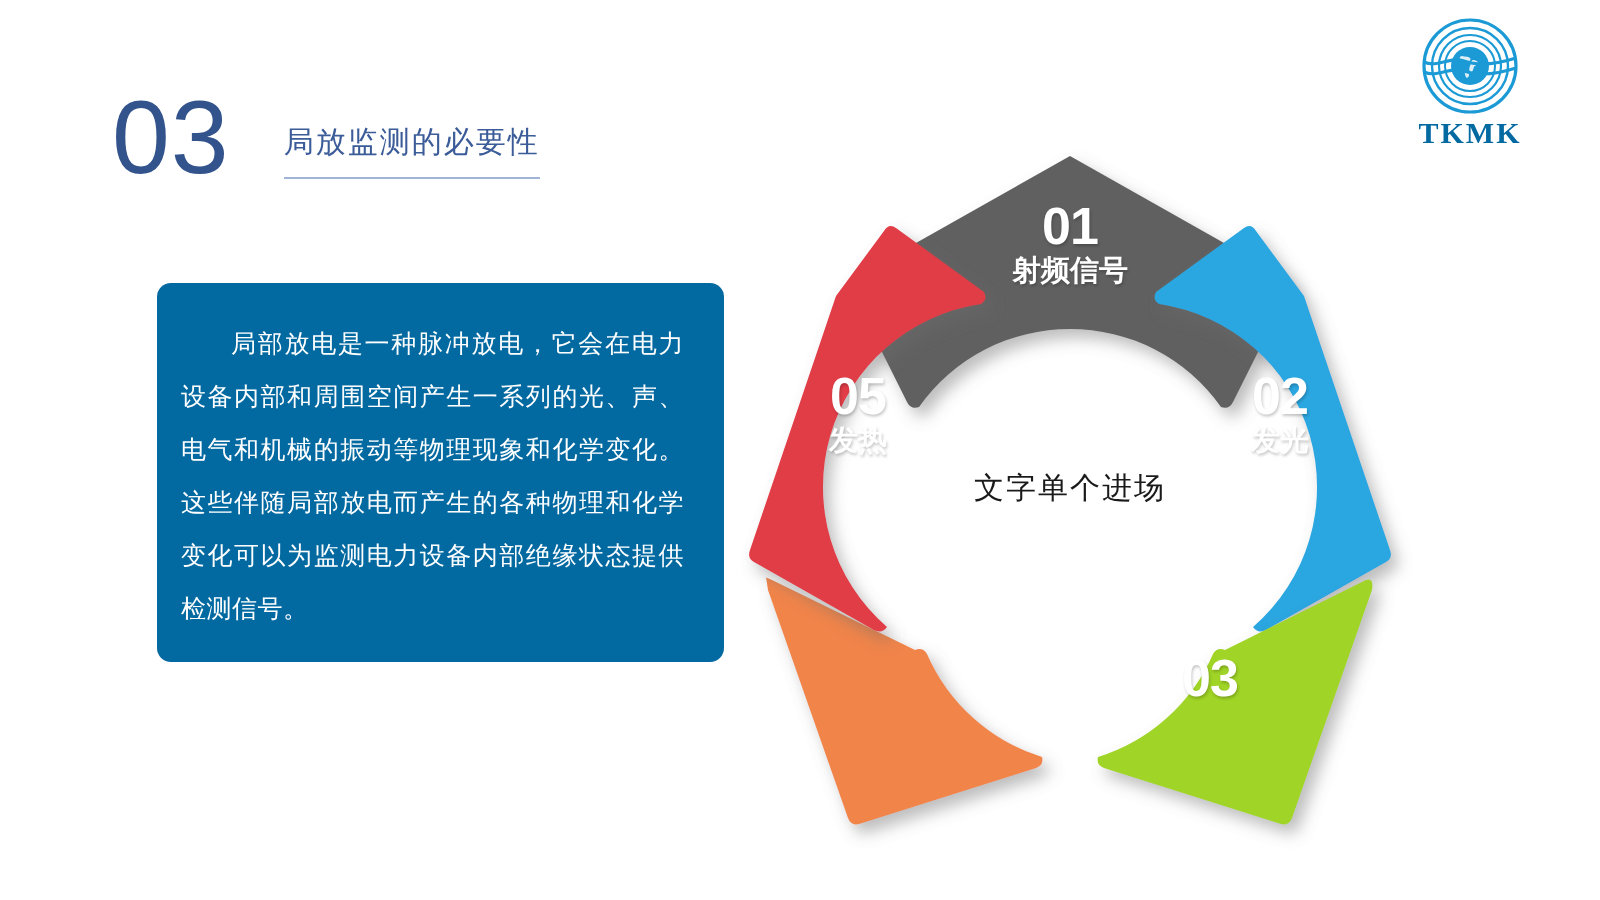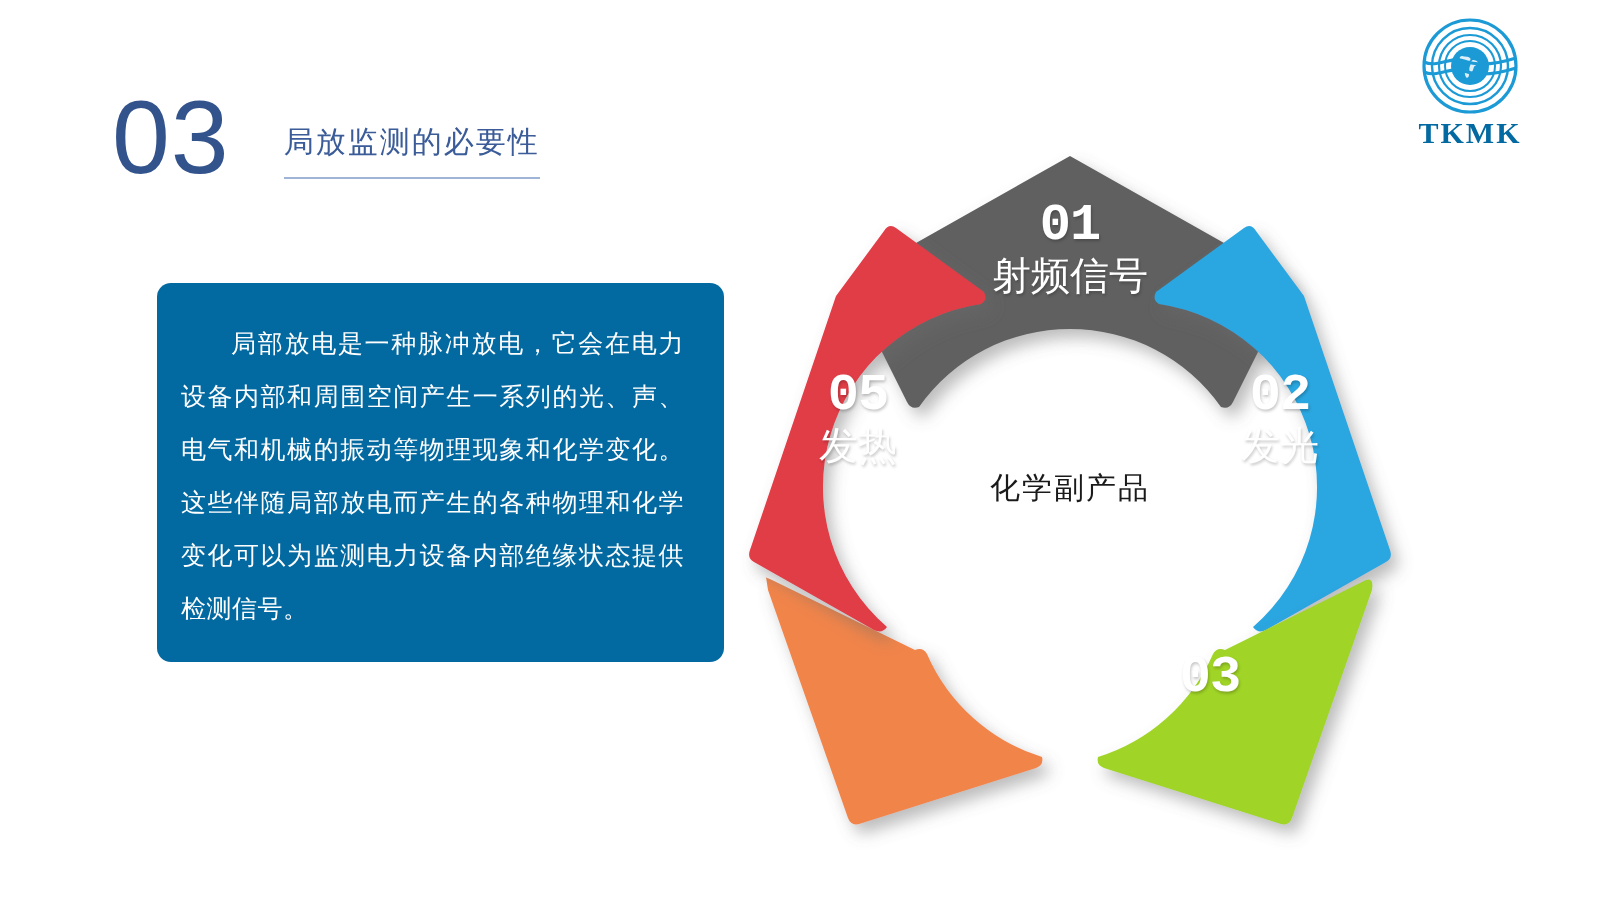--- a/index.html
+++ b/index.html
@@ -108,29 +108,29 @@
     height: 740px;
   }
   .seg-label {
     position: absolute;
     text-align: center;
     color: #ffffff;
     pointer-events: none;
     text-shadow: 1px 2px 3px rgba(0,0,0,0.22);
   }
   .seg-num {
-    font-family: Liberation Mono, monospace;
+    font-family: Liberation Sans, sans-serif;
     font-size: 52px;
     font-weight: 700;
     line-height: 1.0;
     letter-spacing: -1px;
   }
   .seg-name {
-    font-size: 39px;
-    font-weight: 400;
+    font-size: 29px;
+    font-weight: 700;
     line-height: 1.15;
     margin-top: 2px;
     white-space: nowrap;
   }
   .center-text {
     position: absolute;
     left: 0;
     top: 0;
     width: 740px;
     text-align: center;
@@ -213,14 +213,14 @@
   <div class="seg-label" style="left:395px;top:532px;width:230px;">
     <div class="seg-num">03</div>
   </div>
 
 
   <div class="seg-label" style="left:68px;top:250px;width:180px;">
     <div class="seg-num">05</div>
     <div class="seg-name">发热</div>
   </div>
 
-  <div class="center-text" style="top:348px;">化学副产品</div>
+  <div class="center-text" style="top:348px;">文字单个进场</div>
 </div>
 
 </body></html>

